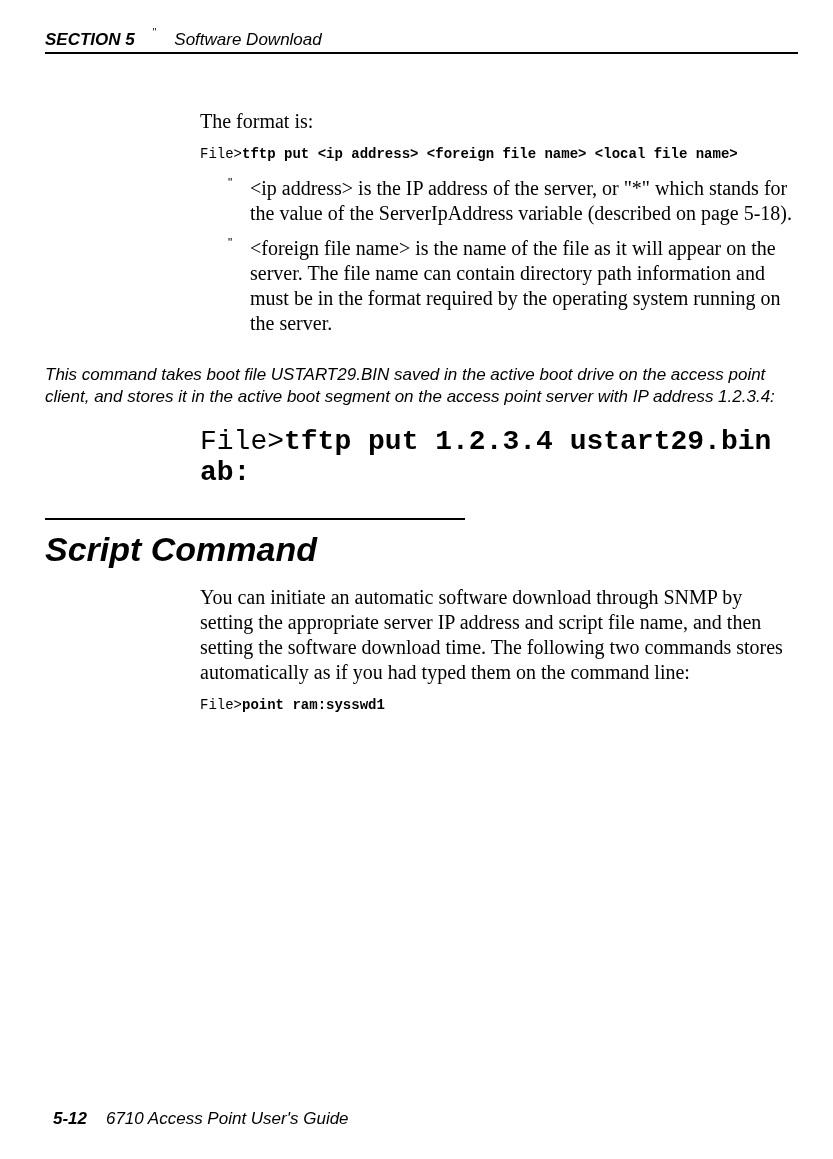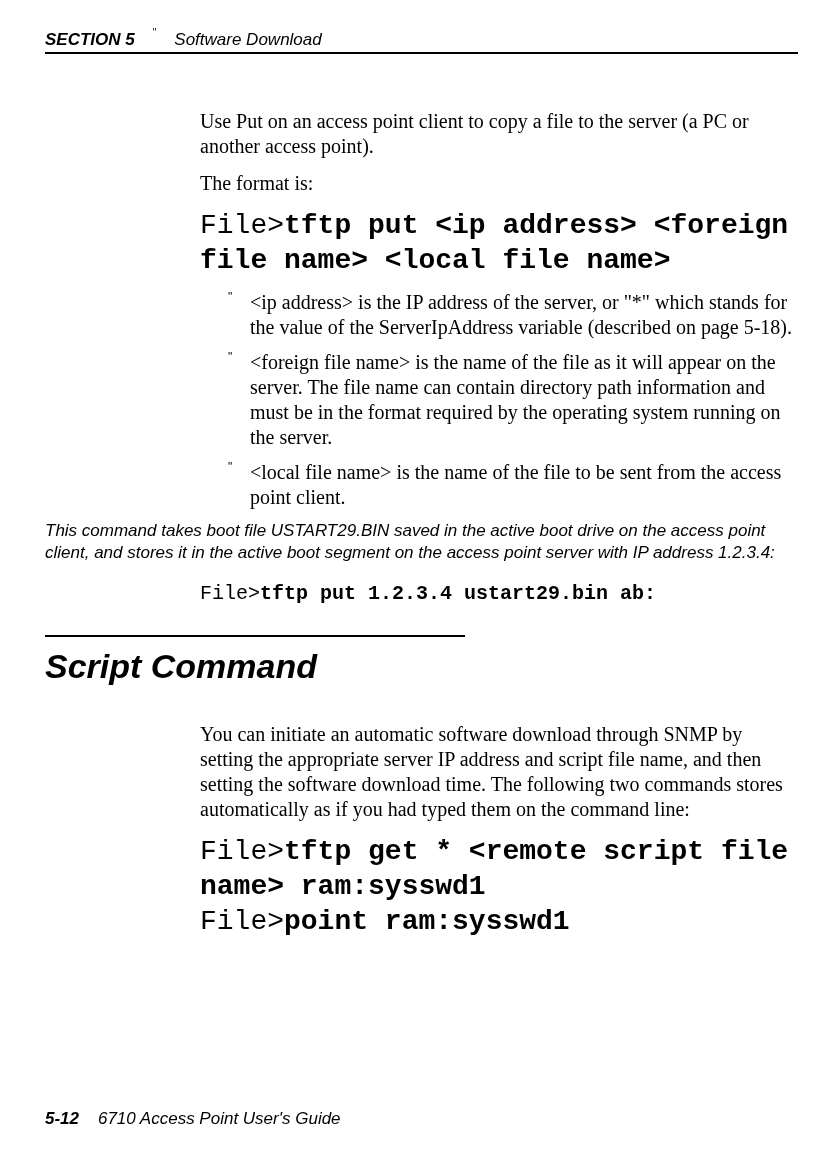--- a/index.html
+++ b/index.html
@@ -53,34 +53,34 @@
     font-size: 26px;
     margin-bottom: 8px;
   }
   .body-text {
     font-size: 20px;
     line-height: 1.25;
     margin-bottom: 12px;
   }
   .code-line {
     font-family: 'Courier New', monospace;
-    font-size: 28px;
+    font-size: 14px;
     line-height: 1.25;
     margin-bottom: 12px;
   }
   .code-prompt {
     font-weight: normal;
   }
   .code-bold {
     font-weight: bold;
   }
   .bullet-list {
     list-style: none;
     margin-left: 28px;
-    margin-bottom: 10px;
+    margin-bottom: 28px;
   }
   .bullet-list li {
     font-size: 20px;
     line-height: 1.25;
     margin-bottom: 10px;
     position: relative;
     padding-left: 22px;
   }
   .bullet-list li::before {
     content: '"';
@@ -104,41 +104,41 @@
   }
   .example-text {
     font-family: Arial, Helvetica, sans-serif;
     font-style: italic;
     font-size: 17px;
     line-height: 1.3;
   }
   .example-code {
     margin-left: 155px;
     font-family: 'Courier New', monospace;
-    font-size: 20px;
+    font-size: 28px;
     margin-bottom: 30px;
   }
   .section-rule {
     border: none;
     border-top: 2px solid #000;
     width: 420px;
     margin-left: 0;
     margin-bottom: 10px;
   }
   .section-title {
     font-family: Arial, Helvetica, sans-serif;
     font-weight: bold;
     font-style: italic;
     font-size: 34px;
-    margin-bottom: 36px;
+    margin-bottom: 16px;
   }
   .footer {
     position: absolute;
     bottom: 30px;
-    left: 45px;
+    left: 53px;
     font-family: Arial, Helvetica, sans-serif;
     font-style: italic;
     font-size: 17px;
   }
   .footer-page {
     font-weight: bold;
   }
   .no-margin-bottom {
     margin-bottom: 0;
   }
@@ -147,47 +147,42 @@
 <body>
 
 <div class="header">
   <span class="header-section">SECTION 5</span>
   <span class="header-bullet">"</span>
   <span class="header-title">Software Download</span>
 </div>
 <hr class="header-rule">
 
 <div class="content">
-  <div class="body-text">Use Put on an access point client to copy a file to the server (a PC or another access point).</div>
   <div class="body-text">The format is:</div>
   <div class="code-line">
     <span class="code-prompt">File&gt;</span><span class="code-bold">tftp put &lt;ip address&gt; &lt;foreign file name&gt; &lt;local file name&gt;</span>
   </div>
   <ul class="bullet-list">
     <li>&lt;ip address&gt; is the IP address of the server, or "*" which stands for the value of the ServerIpAddress variable (described on page 5-18).</li>
     <li>&lt;foreign file name&gt; is the name of the file as it will appear on the server.  The file name can contain directory path information and must be in the format required by the operating system running on the server.</li>
-    <li>&lt;local file name&gt; is the name of the file to be sent from the access point client.</li>
   </ul>
 </div>
 
 <div class="example-row">
   <div class="example-text">This command takes boot file USTART29.BIN saved in the active boot drive on the access point client, and stores it in the active boot segment on the access point server with IP address 1.2.3.4:</div>
 </div>
 <div class="example-code">
   <span class="code-prompt">File&gt;</span><span class="code-bold">tftp put 1.2.3.4 ustart29.bin ab:</span>
 </div>
 
 <hr class="section-rule">
 <div class="section-title">Script Command</div>
 
 <div class="content">
   <div class="body-text">You can initiate an automatic software download through SNMP by setting the appropriate server IP address and script file name, and then setting the software download time.  The following two commands stores automatically as if you had typed them on the command line:</div>
-  <div class="code-line no-margin-bottom">
-    <span class="code-prompt">File&gt;</span><span class="code-bold">tftp get * &lt;remote script file name&gt; ram:sysswd1</span>
-  </div>
   <div class="code-line">
     <span class="code-prompt">File&gt;</span><span class="code-bold">point ram:sysswd1</span>
   </div>
 </div>
 
 <div class="footer">
   <span class="footer-page">5-12</span>
   <span>&nbsp;&nbsp;&nbsp;</span><span>6710 Access Point User's Guide</span>
 </div>
 

